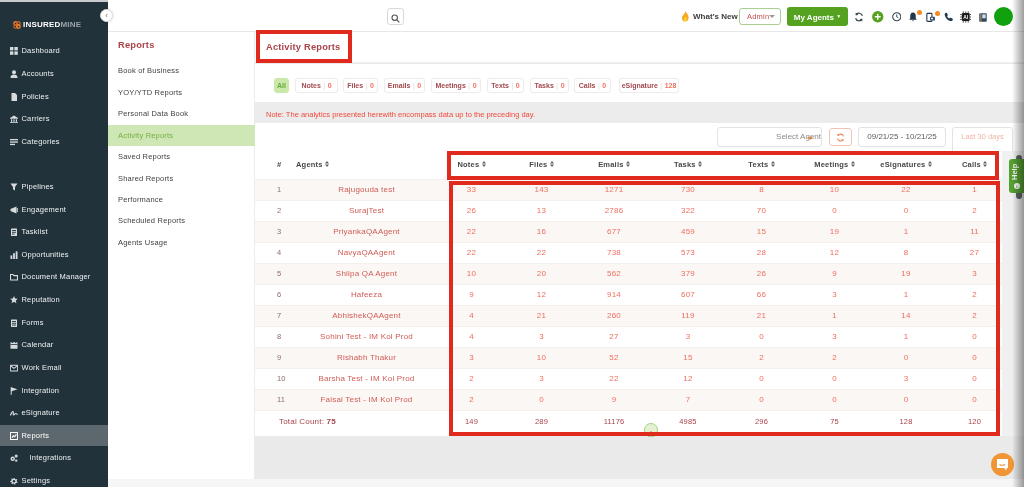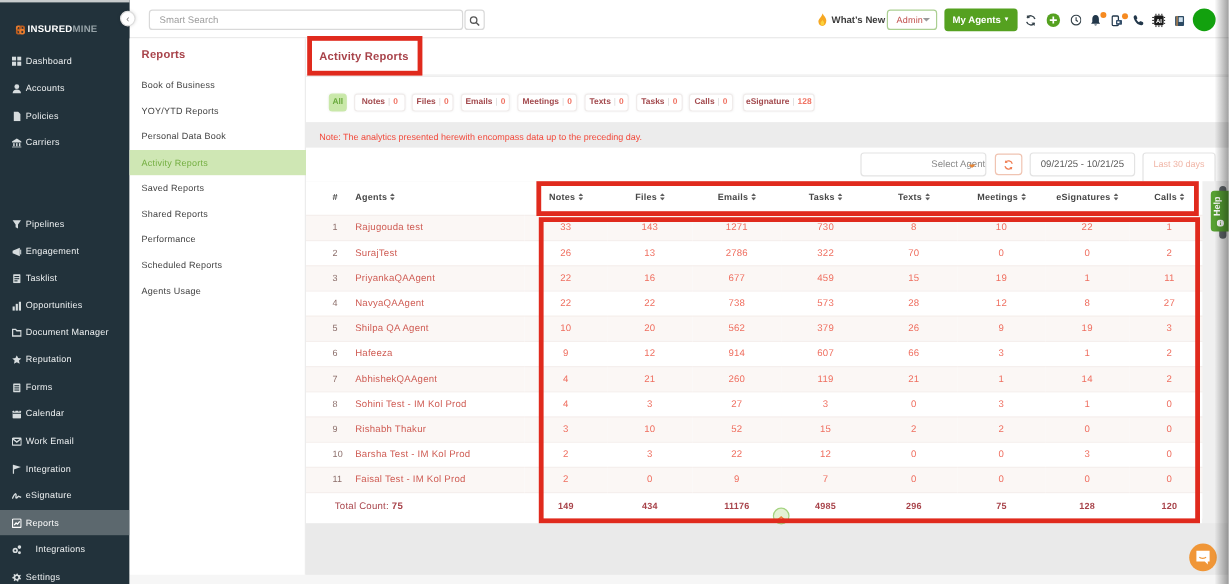--- a/index.html
+++ b/index.html
@@ -54,24 +54,24 @@
   #datebox { left:603px; top:4px; width:88px; height:20px; color:#5c5c5c; line-height:18px; text-align:center; }
   #last30 { left:697px; top:4px; width:61px; height:31px; color:#f0b5a6; line-height:18px; text-align:center; font-size:7.5px; }
 
   
   #tbl { left:255px; top:151px; width:753px; background:#fff; border-collapse:collapse; table-layout:fixed; }
   #tbl th { height:28px; font-size:7.5px; color:#474747; font-weight:bold; letter-spacing:.2px; text-align:center; }
   #tbl td { height:21px; font-size:8px; letter-spacing:.2px; text-align:center; color:#ef6e5f; }
   #tbl tr.odd td { background:#fbf7f5; }
   #tbl tr.dat { border-top:1px solid #f5efed; }
   #tbl td.num { text-align:left; padding-left:22px; color:#8c6e6a; font-size:7.5px; }
-  #tbl td.agn { text-align:left; padding-left:6px; color:#cf5c54;margin-left:22px; }
+  #tbl td.agn { text-align:center; padding-left:6px; color:#cf5c54;margin-left:22px; }
   #tbl th.num { text-align:left; padding-left:22px; }
   #tbl th.agn { text-align:left; padding-left:6px; }
-  #tbl tr.tot td { color:#a8434a; font-weight:bold; font-size:7.5px; height:22px; background:#fff; }
+  #tbl tr.tot td { color:#a8434a; font-weight:normal; font-size:7.5px; height:22px; background:#fff; }
   #tbl tr.tot td.lbl { text-align:left; padding-left:24px; font-weight:normal; font-size:8px; }
   #gutter { left:1002px; top:151px; width:22px; height:285px; background:#f0f0f0; z-index:40; }
 
   
   .redbox { border:4.5px solid #e02a1d; background:transparent; z-index:50; }
 
   #footer { left:108px; top:479px; width:916px; height:8px; background:#f6f6f6; }
   #shadow { left:1012px; top:0; width:12px; height:487px; background:linear-gradient(to right, rgba(0,0,0,0), rgba(0,0,0,0.38)); z-index:90; }
 
   
@@ -81,21 +81,20 @@
 
   
   #scrollbtn { left:644px; top:423px; width:14px; height:14px; border-radius:50%; background:#e4f2d4; border:1.5px solid #a3d37f; z-index:40; text-align:center; }
   
   #chatbtn { left:991px; top:453px; width:23px; height:23px; border-radius:50%; background:#f09637; z-index:80; }
 </style>
 </head>
 <body>
 <div id="stage">
   <div class="abs" id="topbar"></div>
-  <div class="abs" id="search">Smart Search</div>
   <div class="abs" id="searchbtn"><svg width="9" height="9" viewBox="0 0 9 9" style="margin:3px 0 0 3px">
         <circle cx="3.7" cy="3.7" r="2.7" fill="none" stroke="#555" stroke-width="1.1"></circle>
         <path d="M5.8 5.8 L8.3 8.3" stroke="#555" stroke-width="1.2"></path>
       </svg></div>
   <div class="abs wn"><svg width="9" height="11" viewBox="0 0 9 11" style="margin-right:3px">
         <path d="M4.5 0 C5 2 7.6 3.2 7.6 6.3 C7.6 8.9 6.2 10.6 4.3 10.6 C2.4 10.6 1 9 1 6.9 C1 4.5 3.6 3.6 4.5 0 Z" fill="#f6a823"></path>
         <path d="M4.4 5.5 C4.9 6.7 5.9 7 5.8 8.3 C5.7 9.5 5.1 10.2 4.3 10.2 C3.4 10.2 2.8 9.4 2.8 8.4 C2.8 7.2 4.1 6.8 4.4 5.5 Z" fill="#fbd23c"></path>
       </svg>What’s New</div>
   <div class="abs" id="adminbox">Admin</div>
   <div class="abs" id="myagents">My Agents <span style="font-size:5px;vertical-align:1.5px;">▼</span></div>
@@ -180,20 +179,28 @@
       </div>
     <div class="navitem" style="top:108px">
         <svg width="8" height="8" viewBox="0 0 8 8" fill="#d6dcde">
           <path d="M0 3 L4 0.5 L8 3 V3.8 H0 Z"></path>
           <rect x="1" y="4.3" width="1.2" height="2.6"></rect>
           <rect x="3.4" y="4.3" width="1.2" height="2.6"></rect>
           <rect x="5.8" y="4.3" width="1.2" height="2.6"></rect>
           <rect x="0" y="7.2" width="8" height="0.9"></rect>
         </svg>
         <span>Carriers</span>
+      </div>
+    <div class="navitem" style="top:131px">
+        <svg width="8" height="8" viewBox="0 0 8 8" fill="#d6dcde">
+          <rect x="0" y="1" width="8" height="1.3"></rect>
+          <rect x="0" y="3.4" width="8" height="1.3"></rect>
+          <rect x="0" y="5.8" width="5" height="1.3"></rect>
+        </svg>
+        <span>Categories</span>
       </div>
     <div class="navitem" style="top:176px">
         <svg width="8" height="8" viewBox="0 0 8 8" fill="#d6dcde">
           <path d="M0.5 0.5 H7.5 L5 4 V7.5 L3 6.3 V4 Z"></path>
         </svg>
         <span>Pipelines</span>
       </div>
     <div class="navitem" style="top:221px">
         <svg width="8" height="8" viewBox="0 0 8 8" fill="#d6dcde">
           <rect x="1" y="0.5" width="6" height="7.5" rx="0.5"></rect>
@@ -520,21 +527,21 @@
           <td>9</td>
           <td>7</td>
           <td>0</td>
           <td>0</td>
           <td>0</td>
           <td>0</td>
         </tr>
     <tr class="dat tot">
           <td class="lbl" colspan="2">Total Count: <b>75</b></td>
           <td>149</td>
-          <td>434</td>
+          <td>289</td>
           <td>11176</td>
           <td>4985</td>
           <td>296</td>
           <td>75</td>
           <td>128</td>
           <td>120</td>
         </tr>
   </tbody>
     </table>
 

